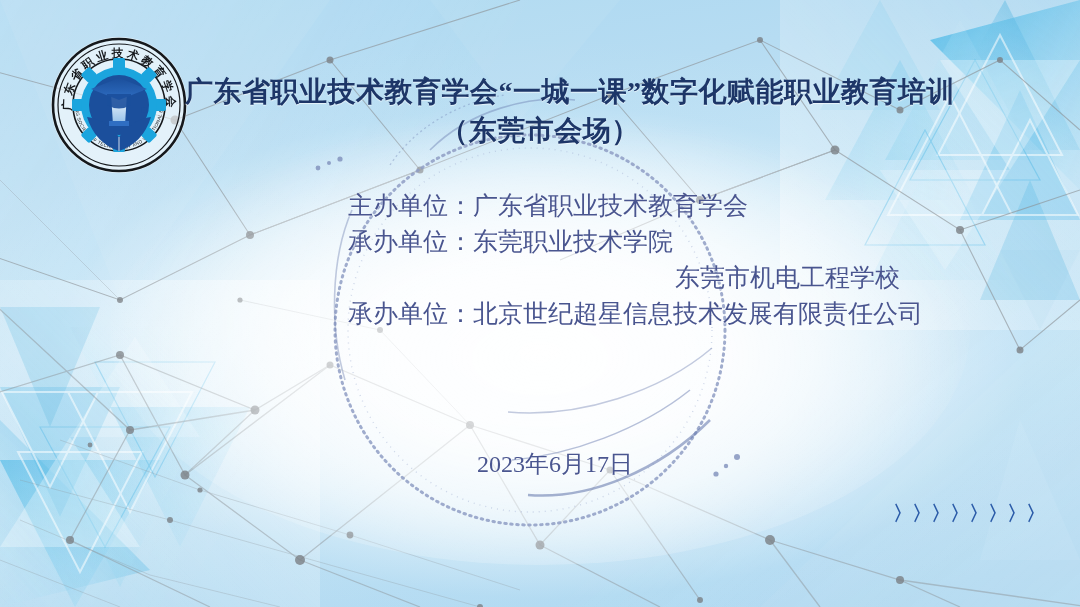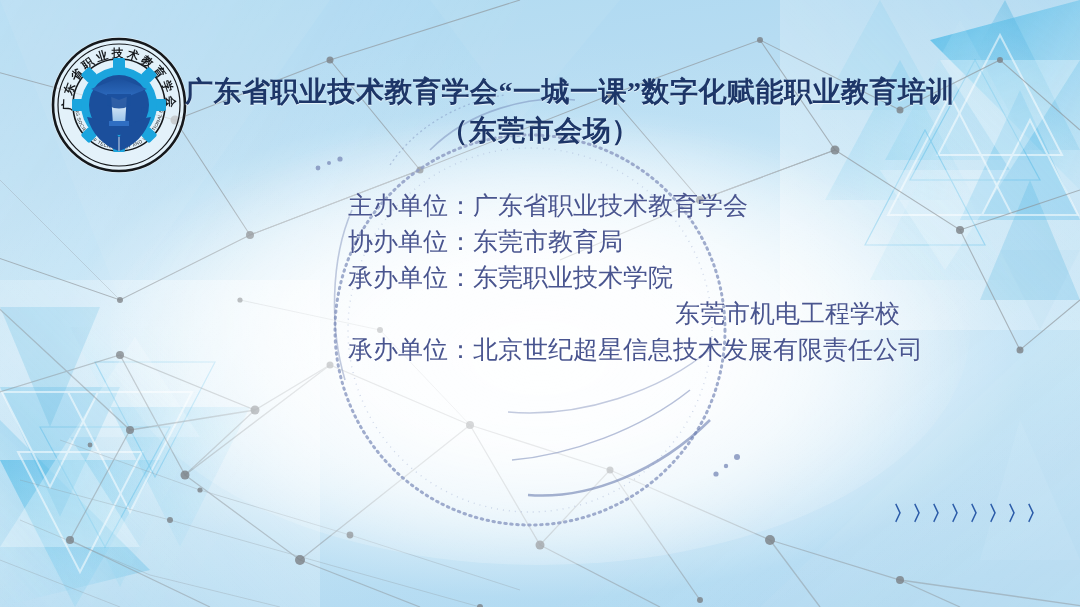--- a/index.html
+++ b/index.html
@@ -366,22 +366,22 @@
     </svg>
   </div>
 
   <div class="title-block">
     <div class="title-line l1">广东省职业技术教育学会“一城一课”数字化赋能职业教育培训</div>
     <div class="title-line l2">（东莞市会场）</div>
   </div>
 
   <div class="body-block">
     <div class="body-line indent-a">主办单位：广东省职业技术教育学会</div>
-    <div class="body-line indent-a">协办单位：东莞市教育局</div>
     <div class="body-line indent-a">承办单位：东莞职业技术学院</div>
     <div class="body-line indent-b">东莞市机电工程学校</div>
     <div class="body-line indent-a">承办单位：北京世纪超星信息技术发展有限责任公司</div>
   </div>
 
+  <div class="date-line">2023年6月17日</div>
 
   <div class="chevrons">〉〉〉〉〉〉〉〉</div>
 
 </div>
 
 </body></html>

